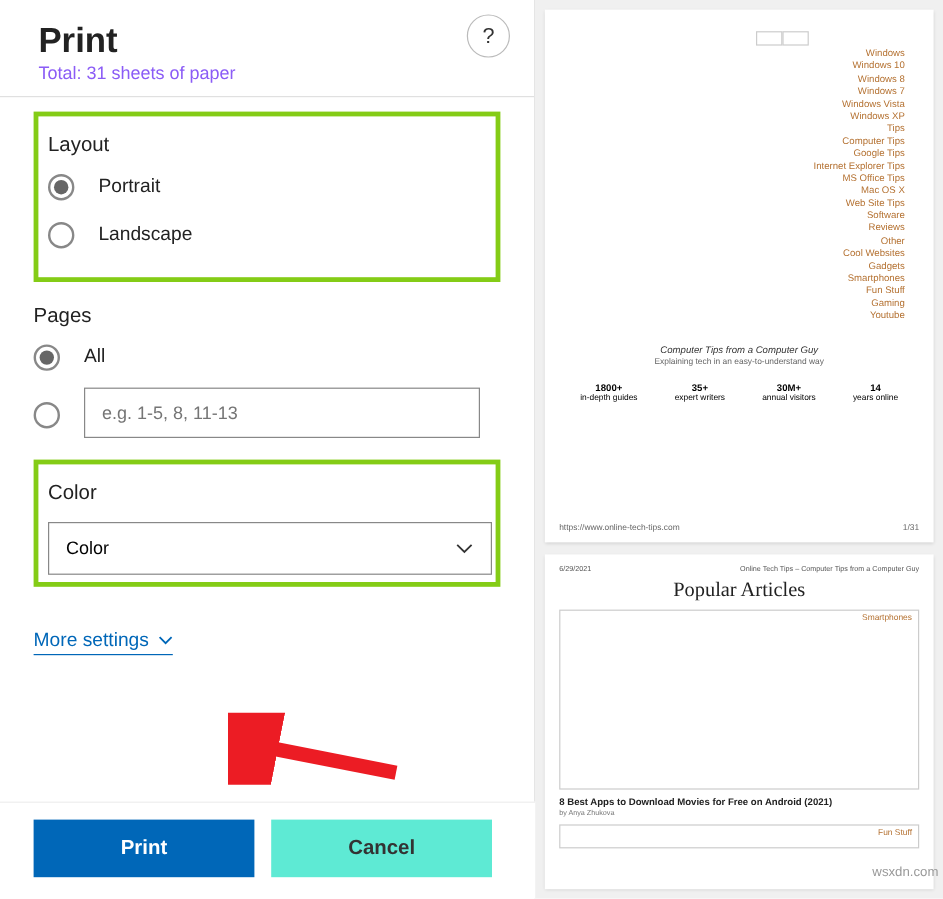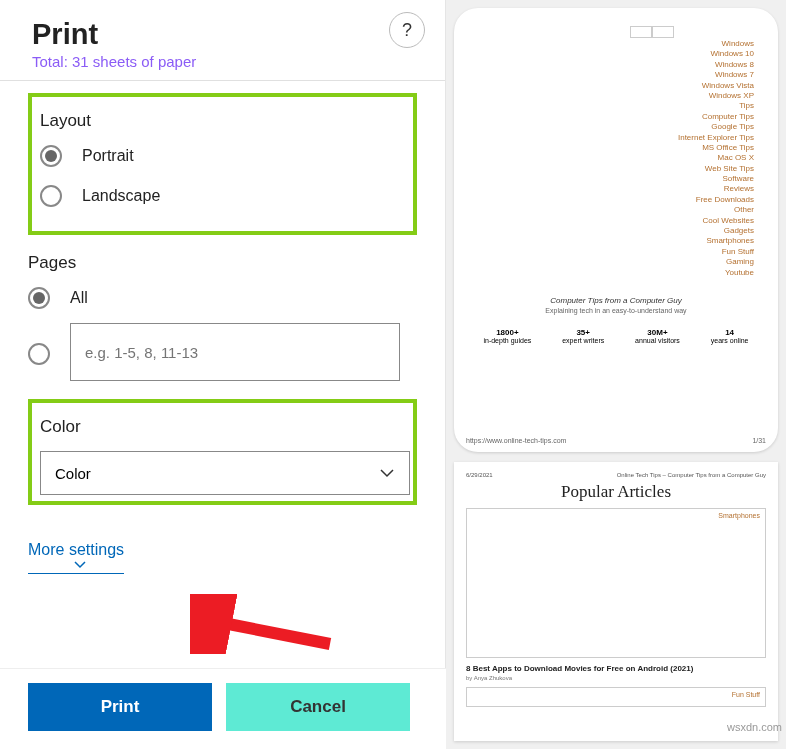--- a/index.html
+++ b/index.html
@@ -14,35 +14,35 @@
     .scroll-area::-webkit-scrollbar-track { background: #f1f1f1; }
     .scroll-area::-webkit-scrollbar-thumb { background: #c1c1c1; }
     .scroll-area::-webkit-scrollbar-button { background: #f1f1f1; height: 17px; }
     .section-label { font-size: 17px; color: #222; margin-bottom: 14px; display: block; }
     .radio-row { display: flex; align-items: center; margin-bottom: 18px; cursor: pointer; }
     .radio { width: 22px; height: 22px; border-radius: 50%; border: 2px solid #888; margin-right: 20px; display: flex; align-items: center; justify-content: center; background: #fff; }
     .radio.selected { border: 2px solid #888; }
     .radio.selected::after { content: ""; width: 12px; height: 12px; border-radius: 50%; background: #666; }
     .radio-text { font-size: 16px; color: #222; }
     .redbox { border: 4px solid #84cc16; margin-bottom: 18px; padding: 14px 4px 6px 8px; }
-    .pages-input { width: 330px; height: 58px; border: 1px solid #888; padding: 0 14px; font-size: 15px; color: #666; margin-left: 42px; margin-top: -4px; }
+    .pages-input { width: 330px; height: 42px; border: 1px solid #888; padding: 0 14px; font-size: 15px; color: #666; margin-left: 42px; margin-top: -4px; }
     .color-select { width: 370px; height: 44px; border: 1px solid #888; padding: 0 14px; font-size: 15px; display: flex; align-items: center; justify-content: space-between; cursor: pointer; background: #fff; margin-top: 6px; }
     .chevron { width: 16px; height: 16px; }
-    .more-settings { color: #0067b8; font-size: 16px; border-bottom: 1px solid #0067b8; padding-bottom: 2px; display: inline-flex; align-items: center; cursor: pointer; margin-top: 18px; flex-direction: column; }
+    .more-settings { color: #0067b8; font-size: 16px; border-bottom: 1px solid #0067b8; padding-bottom: 2px; display: inline-flex; align-items: center; cursor: pointer; margin-top: 18px; }
     .more-chev { margin-left: 8px; width: 12px; height: 12px; }
     .arrow-svg { position: absolute; top: 594px; left: 190px; pointer-events: none; }
     .footer { position: absolute; bottom: 0; left: 0; width: 446px; padding: 14px 28px 18px 28px; background: #fff; border-top: 1px solid #eee; display: flex; gap: 14px; }
     .btn { width: 184px; height: 48px; border: none; font-size: 17px; font-weight: 600; cursor: pointer; }
     .btn-print { background: #0067b8; color: #fff; }
     .btn-cancel { background: #5eead4; color: #333; }
     .watermark { position: absolute; bottom: 16px; right: 4px; color: #999; font-size: 11px; }
 
     .right-panel { width: 340px; background: #f0f0f0; padding: 8px 8px 8px 8px; display: flex; flex-direction: column; gap: 10px; overflow: hidden; }
     .preview-page { background: #fff; box-shadow: 0 1px 3px rgba(0,0,0,0.15); position: relative; }
-    .p1 { height: 544px; padding: 14px; font-size: 7px; border-radius: 24px; }
+    .p1 { height: 544px; padding: 14px; font-size: 7px; }
     .p1-links { text-align: right; color: #b47131; line-height: 1.3; font-size: 8px; padding-right: 10px; }
     .p1-links div { cursor: default; }
     .p1-imgs { width: 22px; height: 12px; border: 1px solid #ccc; display: inline-block; }
     .img-row { text-align: right; padding-right: 90px; margin-top: 4px; }
     .tagline { text-align: center; font-style: italic; font-size: 8px; margin-top: 18px; color: #333; }
     .subtag { text-align: center; font-size: 7px; color: #666; margin-top: 2px; }
     .stats { display: flex; justify-content: space-around; margin-top: 14px; font-size: 7px; text-align: center; }
     .stat b { font-size: 8px; display: block; }
     .p1-url { position: absolute; bottom: 8px; left: 12px; font-size: 7px; color: #666; }
     .p1-pg { position: absolute; bottom: 8px; right: 12px; font-size: 7px; color: #666; }
@@ -139,21 +139,20 @@
         <div>Windows XP</div>
         <div>Tips</div>
         <div>Computer Tips</div>
         <div>Google Tips</div>
         <div>Internet Explorer Tips</div>
         <div>MS Office Tips</div>
         <div>Mac OS X</div>
         <div>Web Site Tips</div>
         <div>Software</div>
         <div>Reviews</div>
-        <div>Free Downloads</div>
         <div>Other</div>
         <div>Cool Websites</div>
         <div>Gadgets</div>
         <div>Smartphones</div>
         <div>Fun Stuff</div>
         <div>Gaming</div>
         <div>Youtube</div>
       </div>
     <div class="tagline">Computer Tips from a Computer Guy</div>
     <div class="subtag">Explaining tech in an easy-to-understand way</div>

